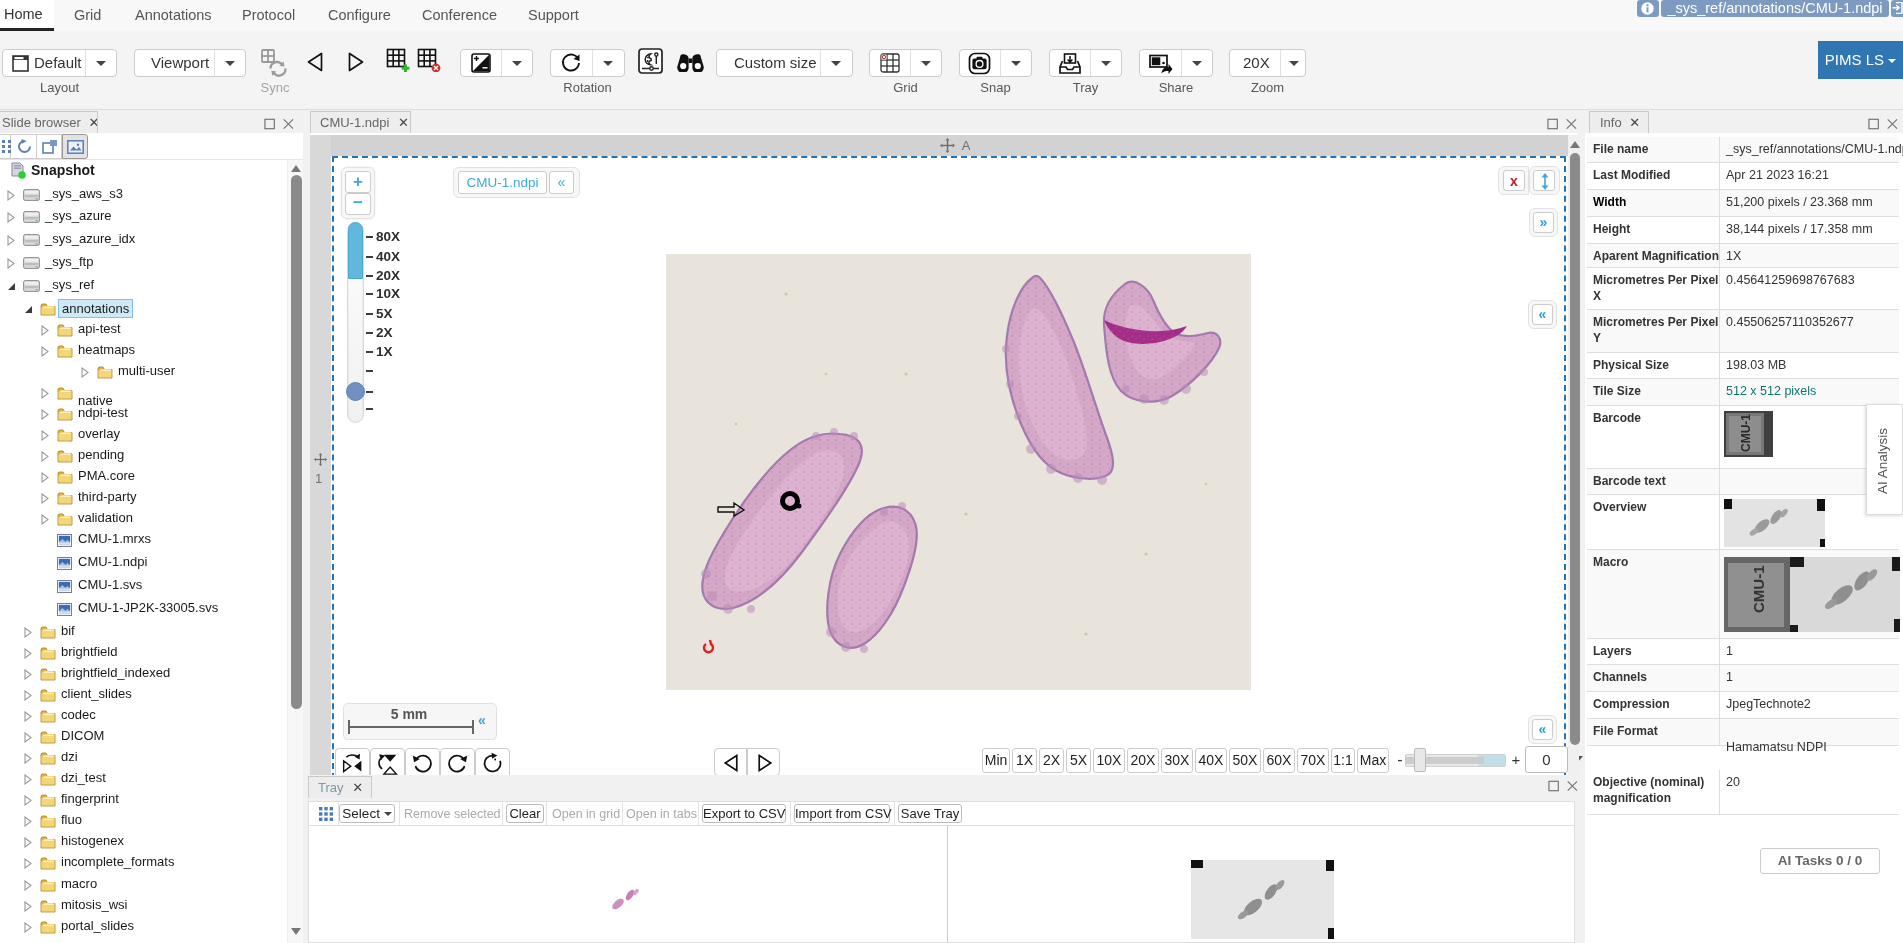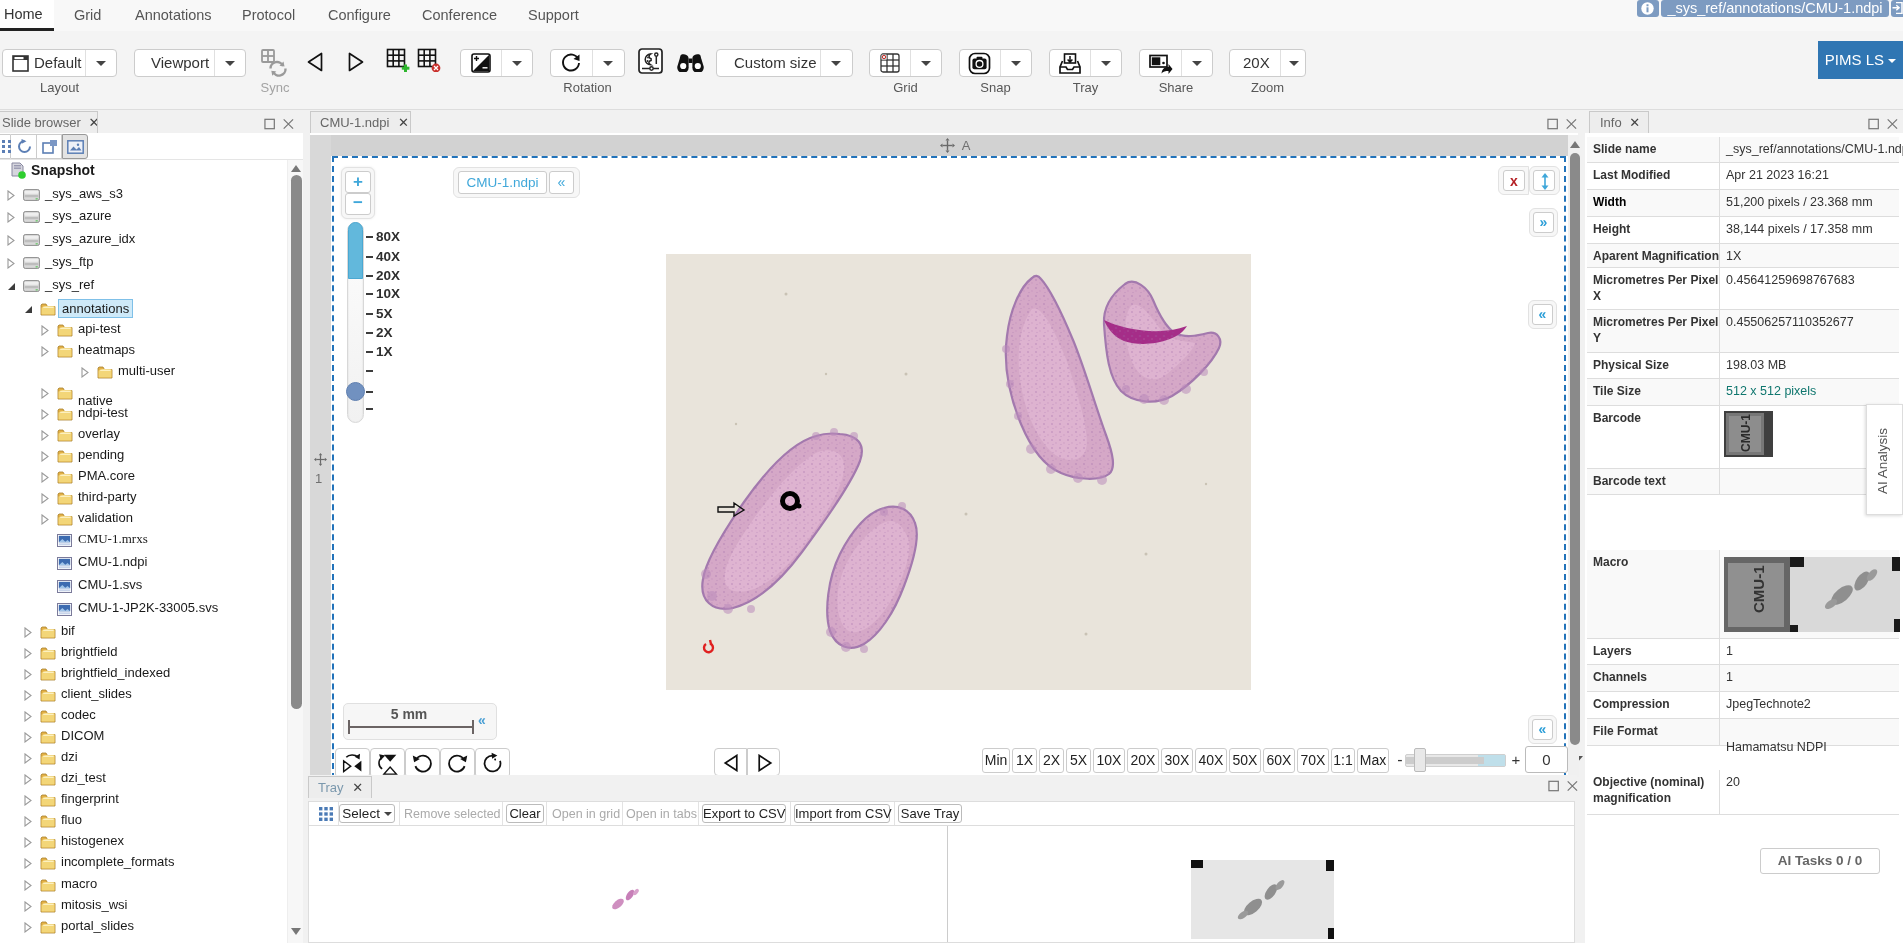--- a/index.html
+++ b/index.html
@@ -463,21 +463,21 @@
           <svg width="8" height="11" style="position:absolute;left:41px;top:5px;" viewBox="0 0 8 11">
             <path d="M 1 1 L 7 5.5 L 1 10 Z" fill="#fff" stroke="#9a9a9a" stroke-width="1.1"></path>
           </svg>
           <svg width="16" height="14" style="position:absolute;left:57px;top:3px;" viewBox="0 0 16 14">
             <path d="M 1 3 L 1 13 L 15 13 L 15 4.5 L 7.5 4.5 L 6 2 L 2 2 Z" fill="#e3b146" stroke="#a8812f" stroke-width="0.8"></path>
             <path d="M 1.5 5.5 L 6 4 L 14.5 4.2 L 14.5 12.5 L 1.5 12.5 Z" fill="#f3d678"></path>
             <path d="M 3.2 5.3 L 13.6 5.3" stroke="#fdf3c9" stroke-width="1.2"></path>
           </svg>
           <span style="position:absolute;left:78px;top:1px;">validation</span>
         </div>
-<div class="trow" style="left:0;top:370px;width:287px;font-family:Liberation Serif, serif;">
+<div class="trow" style="left:0;top:370px;width:287px;">
           <svg width="15" height="13" style="position:absolute;left:57px;top:4px;" viewBox="0 0 15 13">
             <rect x="0.5" y="0.5" width="14" height="12" fill="#fff" stroke="#7a7a9a" stroke-width="1"></rect>
             <rect x="1.8" y="1.8" width="11.4" height="6.5" fill="#3c6bb0"></rect>
             <path d="M 1.8 8.3 l 3.5 -3.2 l 3 2.6 l 2.2 -1.8 l 2.7 2.4 z" fill="#9fc3e8"></path>
             <rect x="1.8" y="9.3" width="11.4" height="2" fill="#c8d4ea"></rect>
           </svg>
           <span style="position:absolute;left:78px;top:1px;">CMU-1.mrxs</span>
         </div>
 <div class="trow" style="left:0;top:393px;width:287px;">
           <svg width="15" height="13" style="position:absolute;left:57px;top:4px;" viewBox="0 0 15 13">
@@ -934,21 +934,21 @@
   <div id="rightpanel">
 <div class="ptabbar">
         <div class="ptab" style="left:4px;width:60px;padding-left:10px;">Info <span style="color:#444;margin-left:4px;">✕</span></div>
         <svg class="winbtns" style="left:283px;" width="32" height="12" viewBox="0 0 32 12">
           <rect x="1" y="1" width="10" height="10" fill="none" stroke="#777" stroke-width="1.3"></rect>
           <path d="M 21 1 L 31 11 M 31 1 L 21 11" stroke="#777" stroke-width="1.3"></path>
         </svg>
       </div>
 <div style="position:absolute;left:0;top:23px;width:318px;height:810px;background:#fff;"></div>
 <div style="position:absolute;left:2px;top:27px;width:312px;height:26px;background:#f9f9f9;border-bottom:1px solid #ddd;">
-<div style="position:absolute;left:6px;top:4px;width:127px;font-size:12px;font-weight:bold;color:#333;line-height:16px;">Slide name</div>
+<div style="position:absolute;left:6px;top:4px;width:127px;font-size:12px;font-weight:bold;color:#333;line-height:16px;">File name</div>
 <div style="position:absolute;left:132px;top:0;bottom:0;width:1px;background:#ddd;"></div>
 <div style="position:absolute;left:139px;top:4px;width:178px;font-size:12.5px;color:#333;line-height:16px;white-space:nowrap;">_sys_ref/annotations/CMU-1.ndpi</div>
 </div>
 <div style="position:absolute;left:2px;top:53px;width:312px;height:27px;background:#fff;border-bottom:1px solid #ddd;">
 <div style="position:absolute;left:6px;top:4px;width:127px;font-size:12px;font-weight:bold;color:#333;line-height:16px;">Last Modified</div>
 <div style="position:absolute;left:132px;top:0;bottom:0;width:1px;background:#ddd;"></div>
 <div style="position:absolute;left:139px;top:4px;width:178px;font-size:12.5px;color:#333;line-height:16px;white-space:nowrap;">Apr 21 2023 16:21</div>
 </div>
 <div style="position:absolute;left:2px;top:80px;width:312px;height:27px;background:#f9f9f9;border-bottom:1px solid #ddd;">
 <div style="position:absolute;left:6px;top:4px;width:127px;font-size:12px;font-weight:bold;color:#000000;line-height:16px;">Width</div>
@@ -991,20 +991,34 @@
 <svg width="49" height="46" viewBox="0 0 49 46" style="position:absolute;left:137px;top:5px;">
 <rect width="49" height="46" fill="#3f3f3f"></rect>
           <rect x="2" y="2" width="38" height="42" fill="#777"></rect>
 <rect x="5" y="5" width="32" height="36" fill="#8d8d8d"></rect>
 <text x="-41" y="26" transform="rotate(-90)" font-size="12" font-weight="bold" fill="#2a2a2a" font-family="Liberation Sans">CMU-1</text>
         </svg>
 </div>
 <div style="position:absolute;left:2px;top:359px;width:312px;height:26px;background:#f9f9f9;border-bottom:1px solid #ddd;">
 <div style="position:absolute;left:6px;top:4px;width:127px;font-size:12px;font-weight:bold;color:#333;line-height:16px;">Barcode text</div>
 <div style="position:absolute;left:132px;top:0;bottom:0;width:1px;background:#ddd;"></div>
+</div>
+<div style="position:absolute;left:2px;top:385px;width:312px;height:55px;background:#fff;border-bottom:1px solid #ddd;">
+<div style="position:absolute;left:6px;top:4px;width:127px;font-size:12px;font-weight:bold;color:#333;line-height:16px;">Overview</div>
+<div style="position:absolute;left:132px;top:0;bottom:0;width:1px;background:#ddd;"></div>
+<svg width="101" height="48" viewBox="0 0 101 48" style="position:absolute;left:137px;top:4px;">
+<rect width="101" height="48" fill="#e3e3e3"></rect>
+          <rect x="0" y="0" width="8" height="10" fill="#111"></rect>
+          <rect x="93" y="0" width="8" height="12" fill="#111"></rect>
+          <rect x="96" y="40" width="5" height="8" fill="#111"></rect>
+<ellipse cx="38" cy="27" rx="9" ry="4.5" transform="rotate(-40 38 27)" fill="#9a9a9a"></ellipse>
+<ellipse cx="52" cy="18" rx="8" ry="4" transform="rotate(-55 52 18)" fill="#9a9a9a"></ellipse>
+<ellipse cx="60" cy="14" rx="5" ry="2.6" transform="rotate(-50 60 14)" fill="#a5a5a5"></ellipse>
+<ellipse cx="30" cy="33" rx="5" ry="2.6" transform="rotate(-35 30 33)" fill="#a5a5a5"></ellipse>
+        </svg>
 </div>
 <div style="position:absolute;left:2px;top:440px;width:312px;height:89px;background:#f9f9f9;border-bottom:1px solid #ddd;">
 <div style="position:absolute;left:6px;top:4px;width:127px;font-size:12px;font-weight:bold;color:#333;line-height:16px;">Macro</div>
 <div style="position:absolute;left:132px;top:0;bottom:0;width:1px;background:#ddd;"></div>
 <svg width="176" height="75" viewBox="0 0 176 75" style="position:absolute;left:137px;top:7px;">
 <rect width="176" height="75" fill="#d9d9d9"></rect>
 <rect x="0" y="0" width="66" height="75" fill="#666"></rect>
 <rect x="4" y="6" width="56" height="64" fill="#909090"></rect>
 <text x="-56" y="40" transform="rotate(-90)" font-size="15" font-weight="bold" fill="#333" font-family="Liberation Sans">CMU-1</text>
 <rect x="66" y="0" width="14" height="10" fill="#1a1a1a"></rect>

